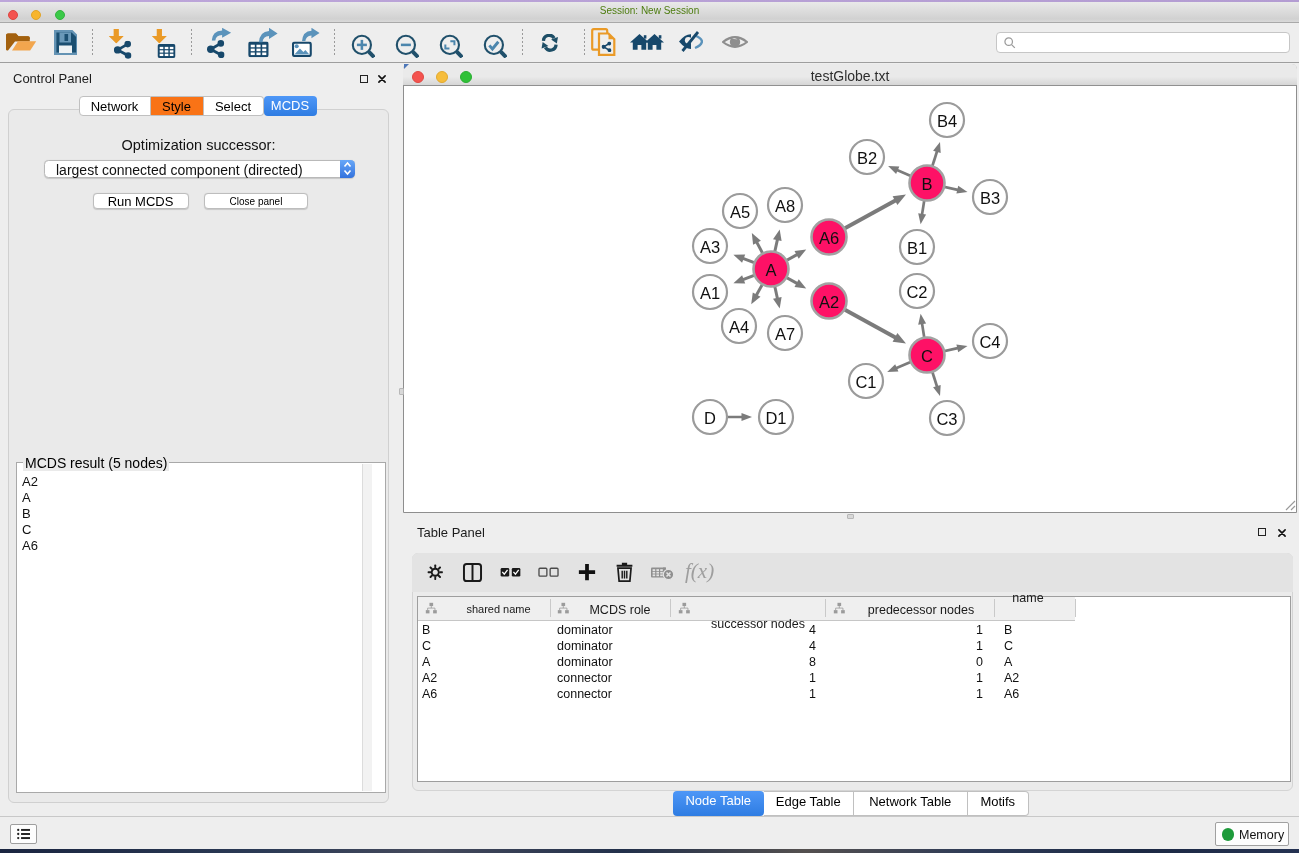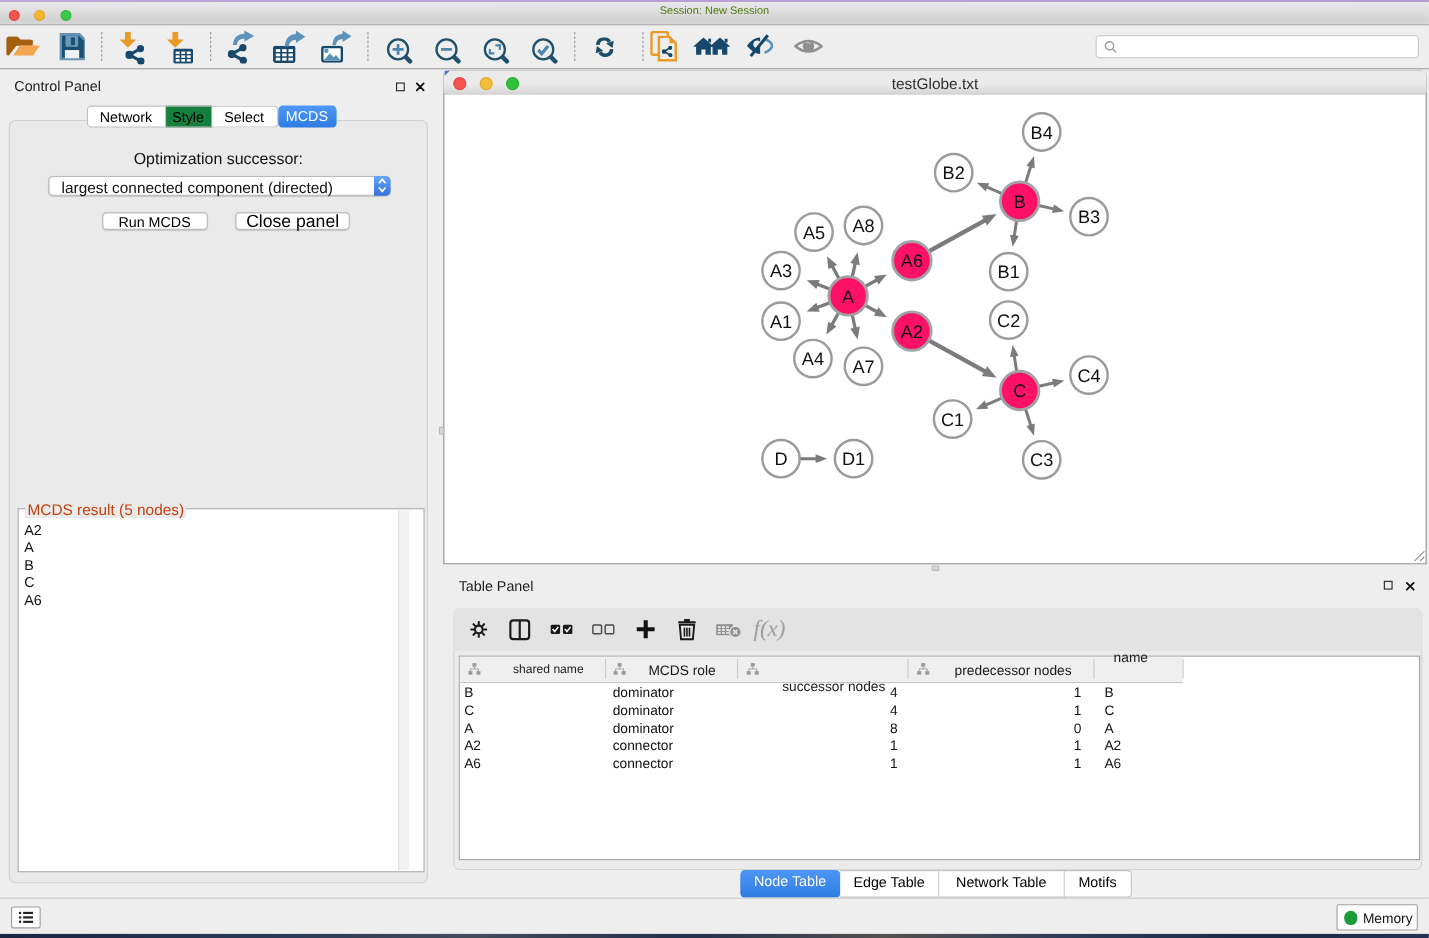--- a/index.html
+++ b/index.html
@@ -179,40 +179,40 @@
 <div class="txt" style="left:13px;top:71px;font-size:13px;color:#1c1c1c">Control Panel</div>
 <div class="abs" style="left:360px;top:74.5px;width:8px;height:8px;border:1.6px solid #222"></div>
 <svg class="abs" style="left:377px;top:74px" width="10" height="10" viewBox="0 0 16 16">
     <path d="M3 3 L13 13 M13 3 L3 13" stroke="#111" stroke-width="2.6" stroke-linecap="round"></path>
   </svg>
 
 <div class="abs" style="left:8px;top:109px;width:381px;height:693.5px;background:#eaeaea;border:1px solid #d0d0d0;border-radius:6px"></div>
 
 <div class="abs" style="left:78.5px;top:96px;height:20px;display:flex;font-size:13px;line-height:19px;text-align:center">
  <div style="width:72px;background:#fff;border:1px solid #c0c0c0;border-radius:4px 0 0 4px">Network</div>
- <div style="width:42px;background:#15803d;border:1px solid #c0c0c0;border-left:none">Style</div>
+ <div style="width:53px;background:#f97316;border:1px solid #c0c0c0;border-left:none">Style</div>
  <div style="width:60px;background:#fff;border:1px solid #c0c0c0;border-left:none;border-radius:0 4px 4px 0">Select</div>
  <div style="width:53px;background:linear-gradient(#4e97f7,#2e7ce2);color:#fff;border-radius:4px;margin-left:0px">MCDS</div>
 </div>
 
 <div class="txt" style="left:8px;top:137px;width:381px;text-align:center;font-size:14.5px;color:#111">Optimization successor:</div>
 
 <div class="abs" style="left:43.5px;top:159.5px;width:311px;height:18px;background:#fff;border:0.5px solid #b9b9b9;border-radius:4.5px;box-shadow:0 0.5px 1px rgba(0,0,0,0.15)"></div>
 <div class="txt" style="left:56px;top:161.5px;font-size:14px;color:#111">largest connected component (directed)</div>
 <div class="abs" style="left:340px;top:159.5px;width:14.5px;height:18px;background:linear-gradient(#67a7f8,#3372dd);border-radius:0 4.5px 4.5px 0"></div>
 <svg class="abs" style="left:342px;top:161px" width="11" height="15" viewBox="0 0 11 15">
     <path d="M2.5 5.5 L5.5 2 L8.5 5.5" fill="none" stroke="#fff" stroke-width="1.6"></path>
     <path d="M2.5 9.5 L5.5 13 L8.5 9.5" fill="none" stroke="#fff" stroke-width="1.6"></path>
   </svg>
 
 <div class="abs txt" style="left:92.5px;top:193px;width:96px;height:16px;background:#fff;border:0.5px solid #bdbdbd;border-radius:4px;font-size:13px;text-align:center;line-height:15px;box-shadow:0 0.5px 1px rgba(0,0,0,0.15)">Run MCDS</div>
-<div class="abs txt" style="left:214px;top:193px;width:104px;height:16px;background:#fff;border:0.5px solid #bdbdbd;border-radius:4px;font-size:16px;text-align:center;line-height:15px;box-shadow:0 0.5px 1px rgba(0,0,0,0.15)">Close panel</div>
+<div class="abs txt" style="left:204px;top:193px;width:104px;height:16px;background:#fff;border:0.5px solid #bdbdbd;border-radius:4px;font-size:10px;text-align:center;line-height:15px;box-shadow:0 0.5px 1px rgba(0,0,0,0.15)">Close panel</div>
 
 <div class="abs" style="left:16px;top:462px;width:369.5px;height:331px;background:#fff;border:1px solid #a9a9a9"></div>
-<div class="txt" style="left:23px;top:455px;font-size:14px;color:#c2410c;background:#eaeaea;padding:0 2px">MCDS result (5 nodes)</div>
+<div class="txt" style="left:23px;top:455px;font-size:14px;color:#000000;background:#eaeaea;padding:0 2px">MCDS result (5 nodes)</div>
 <div class="abs" style="left:361.5px;top:464px;width:10px;height:327px;background:#f2f2f2;border-left:1px solid #dcdcdc"></div>
 <div class="txt" style="left:22px;top:474px;font-size:13px;line-height:16px;color:#111">A2<br>A<br>B<br>C<br>A6</div>
 
 <div class="abs" style="left:403px;top:63.5px;width:894px;height:449px;background:#fff;border:1px solid #8e8e8e;border-radius:5px 5px 0 0"></div>
 <div class="abs" style="left:403px;top:63.5px;width:894px;height:22px;background:linear-gradient(#eaeaea 60%,#d6d6d6);border-bottom:1px solid #909090;border-radius:5px 5px 0 0"></div>
 <svg class="abs" style="left:403.5px;top:64px" width="5" height="5" viewBox="0 0 7 7">
     <path d="M0 0 h7 L0 7 z" fill="#4d77b8"></path>
   </svg>
 <div class="abs" style="left:411.5px;top:69px">
  <span class="tl" style="width:12px;height:12px;background:#f4534f;border:0.5px solid #df4943"></span>

